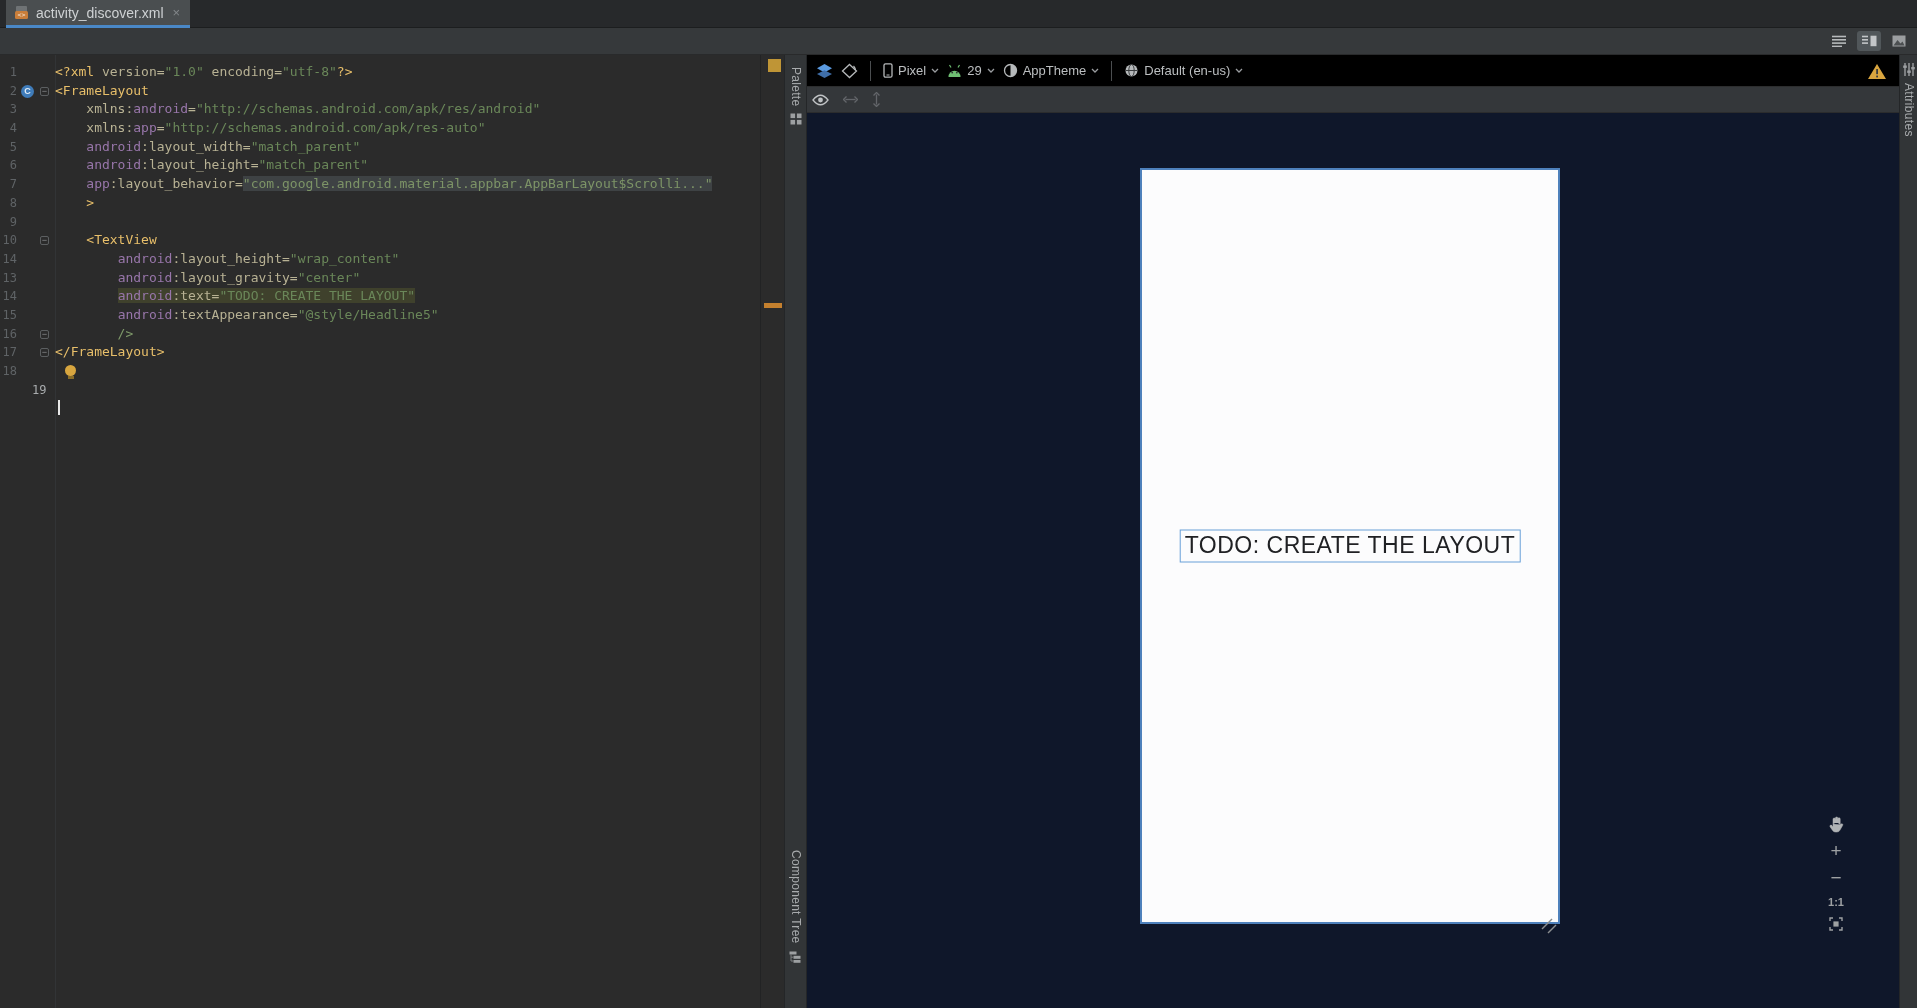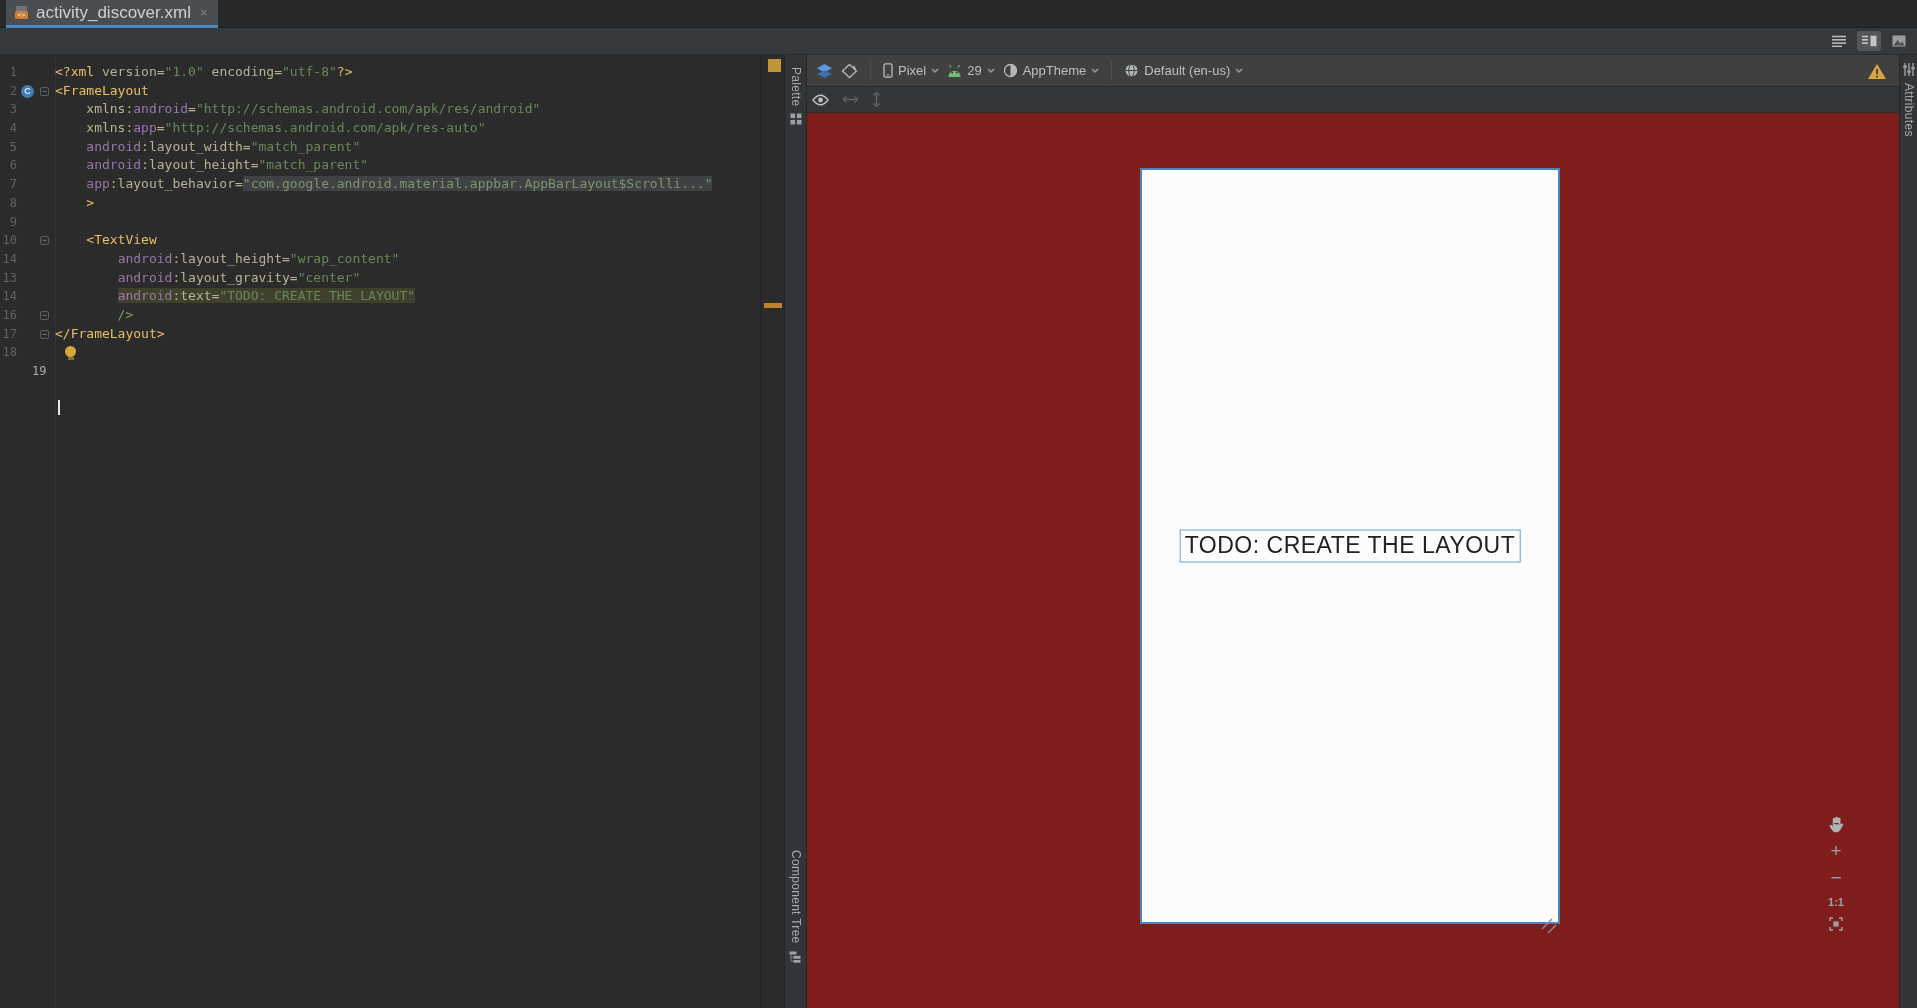--- a/index.html
+++ b/index.html
@@ -5,21 +5,21 @@
   html,body{margin:0;padding:0;background:#1e1f22;}
   *{box-sizing:border-box;}
   #root{position:relative;width:1917px;height:1008px;background:#2b2b2b;overflow:hidden;
         font-family:"Liberation Sans",sans-serif;-webkit-font-smoothing:antialiased;}
   .abs{position:absolute;}
 
   
   .tabbar{left:0;top:0;width:1917px;height:28px;background:#27292b;border-bottom:1px solid #1c1e1f;}
   .tab{position:absolute;left:6px;top:0;height:28px;display:flex;align-items:center;gap:7px;
        padding:0 10px 0 8px;background:#4a4e50;border-bottom:3px solid #4a88c7;}
-  .tab-label{color:#ced1d3;font-size:17px;}
+  .tab-label{color:#ced1d3;font-size:14px;}
   .tab-close{color:#83878a;font-size:13px;line-height:13px;margin-left:2px;cursor:pointer;}
 
   
   .modebar{left:0;top:28px;width:1917px;height:27px;background:#36393b;border-bottom:1px solid #292a2b;}
   .modebtns{position:absolute;right:6px;top:3px;display:flex;gap:6px;}
   .modebtn{width:24px;height:20px;border-radius:3px;display:flex;align-items:center;justify-content:center;}
   .modebtn.sel{background:#51575a;}
 
   
   .editor{left:0;top:55px;width:760px;height:953px;background:#2b2b2b;overflow:hidden;}
@@ -47,27 +47,27 @@
   .stripe-mark{left:764px;top:303px;width:18px;height:5px;background:#c4802e;}
 
   
   .vstrip{top:55px;height:953px;background:#323537;}
   .vstrip.left{left:784px;width:23px;border-left:1px solid #242628;border-right:1px solid #242628;}
   .vstrip.right{left:1899px;width:18px;border-left:1px solid #242628;}
   .vtab{position:absolute;display:flex;flex-direction:column;align-items:center;gap:7px;width:100%;cursor:pointer;}
   .vtext{writing-mode:vertical-rl;color:#a8abad;font-size:12px;letter-spacing:.3px;}
 
   
-  .drow1{left:807px;top:55px;width:1092px;height:32px;background:#404040;border-bottom:1px solid #2c2d2e;
+  .drow1{left:807px;top:55px;width:1092px;height:32px;background:#000000;border-bottom:1px solid #2c2d2e;
          display:flex;align-items:center;gap:8px;padding-left:9px;}
   .drow2{left:807px;top:87px;width:1092px;height:26px;background:#34373a;border-bottom:1px solid #2b2c2d;
          display:flex;align-items:center;gap:14px;padding-left:5px;}
   .titem{display:flex;align-items:center;gap:5px;color:#bcbfc1;font-size:13px;cursor:pointer;}
   .tsep{width:1px;height:20px;background:#4b4e50;margin:0 4px;}
-  .canvas-area{left:807px;top:113px;width:1092px;height:895px;background:#7f1d1d;}
+  .canvas-area{left:807px;top:113px;width:1092px;height:895px;background:#0f172a;}
   .device{left:1140px;top:168px;width:420px;height:756px;background:#fcfcfd;border:2px solid #4e81bc;}
   .todo-box{position:absolute;left:50%;top:50%;transform:translate(-50%,-50%);
             border:1px solid #68a0d8;padding:1px 4px 3px 4px;white-space:nowrap;}
   .todo-text{color:#202124;font-size:23px;letter-spacing:.5px;font-family:"Liberation Sans",sans-serif;}
   .zoomcol{left:1818px;top:816px;width:36px;display:flex;flex-direction:column;align-items:center;gap:9px;}
   .zbtn{color:#9ea1a3;font-size:19px;line-height:18px;cursor:pointer;text-align:center;}
   .zbtn.small{font-size:11px;font-weight:bold;line-height:12px;}
 </style>
 </head>
 <body>
@@ -126,20 +126,21 @@
         <div class="crow"><span class="lnum">4</span><span class="licon"></span><span class="lfold"></span><span class="lcode"><span class="k-plain">    xmlns:</span><span class="k-ns">app</span><span class="k-plain">=</span><span class="k-str">"http://schemas.android.com/apk/res-auto"</span></span></div>
         <div class="crow"><span class="lnum">5</span><span class="licon"></span><span class="lfold"></span><span class="lcode"><span class="k-plain">    </span><span class="k-ns">android</span><span class="k-plain">:layout_width=</span><span class="k-str">"match_parent"</span></span></div>
         <div class="crow"><span class="lnum">6</span><span class="licon"></span><span class="lfold"></span><span class="lcode"><span class="k-plain">    </span><span class="k-ns">android</span><span class="k-plain">:layout_height=</span><span class="k-str">"match_parent"</span></span></div>
         <div class="crow"><span class="lnum">7</span><span class="licon"></span><span class="lfold"></span><span class="lcode"><span class="k-plain">    </span><span class="k-ns">app</span><span class="k-plain">:layout_behavior=</span><span class="k-str foldbg">"com.google.android.material.appbar.AppBarLayout$Scrolli..."</span></span></div>
         <div class="crow"><span class="lnum">8</span><span class="licon"></span><span class="lfold"></span><span class="lcode"><span class="k-tag">    &gt;</span></span></div>
         <div class="crow"><span class="lnum">9</span><span class="licon"></span><span class="lfold"></span><span class="lcode"></span></div>
         <div class="crow"><span class="lnum">10</span><span class="licon"></span><span class="lfold"><span class="foldbox">−</span></span><span class="lcode"><span class="k-tag">    &lt;TextView</span></span></div>
         <div class="crow"><span class="lnum">14</span><span class="licon"></span><span class="lfold"></span><span class="lcode"><span class="k-plain">        </span><span class="k-ns">android</span><span class="k-plain">:layout_height=</span><span class="k-str">"wrap_content"</span></span></div>
         <div class="crow"><span class="lnum">13</span><span class="licon"></span><span class="lfold"></span><span class="lcode"><span class="k-plain">        </span><span class="k-ns">android</span><span class="k-plain">:layout_gravity=</span><span class="k-str">"center"</span></span></div>
         <div class="crow"><span class="lnum">14</span><span class="licon"></span><span class="lfold"></span><span class="lcode"><span class="k-plain">        </span><span class="k-ns hl">android</span><span class="k-plain hl">:text=</span><span class="k-str hl">"TODO: CREATE THE LAYOUT"</span></span></div>
+        <div class="crow"><span class="lnum">15</span><span class="licon"></span><span class="lfold"></span><span class="lcode"><span class="k-plain">        </span><span class="k-ns">android</span><span class="k-plain">:textAppearance=</span><span class="k-str">"@style/Headline5"</span></span></div>
         <div class="crow"><span class="lnum">16</span><span class="licon"></span><span class="lfold"><span class="foldbox">−</span></span><span class="lcode"><span class="k-tagend">        /&gt;</span></span></div>
         <div class="crow"><span class="lnum">17</span><span class="licon"></span><span class="lfold"><span class="foldbox">−</span></span><span class="lcode"><span class="k-tag">&lt;/FrameLayout&gt;</span></span></div>
         <div class="crow"><span class="lnum">18</span><span class="licon"></span><span class="lfold"></span><span class="lcode"><span class="bulb"></span></span></div>
         <div class="crow"><span class="lnum cur">19</span><span class="licon"></span><span class="lfold"></span><span class="lcode"></span></div>
       </div>
   </div>
   <div class="abs caret"></div>
   <div class="abs ed-divider"></div>
   <div class="abs stripe-square"></div>
   <div class="abs stripe-mark"></div>

